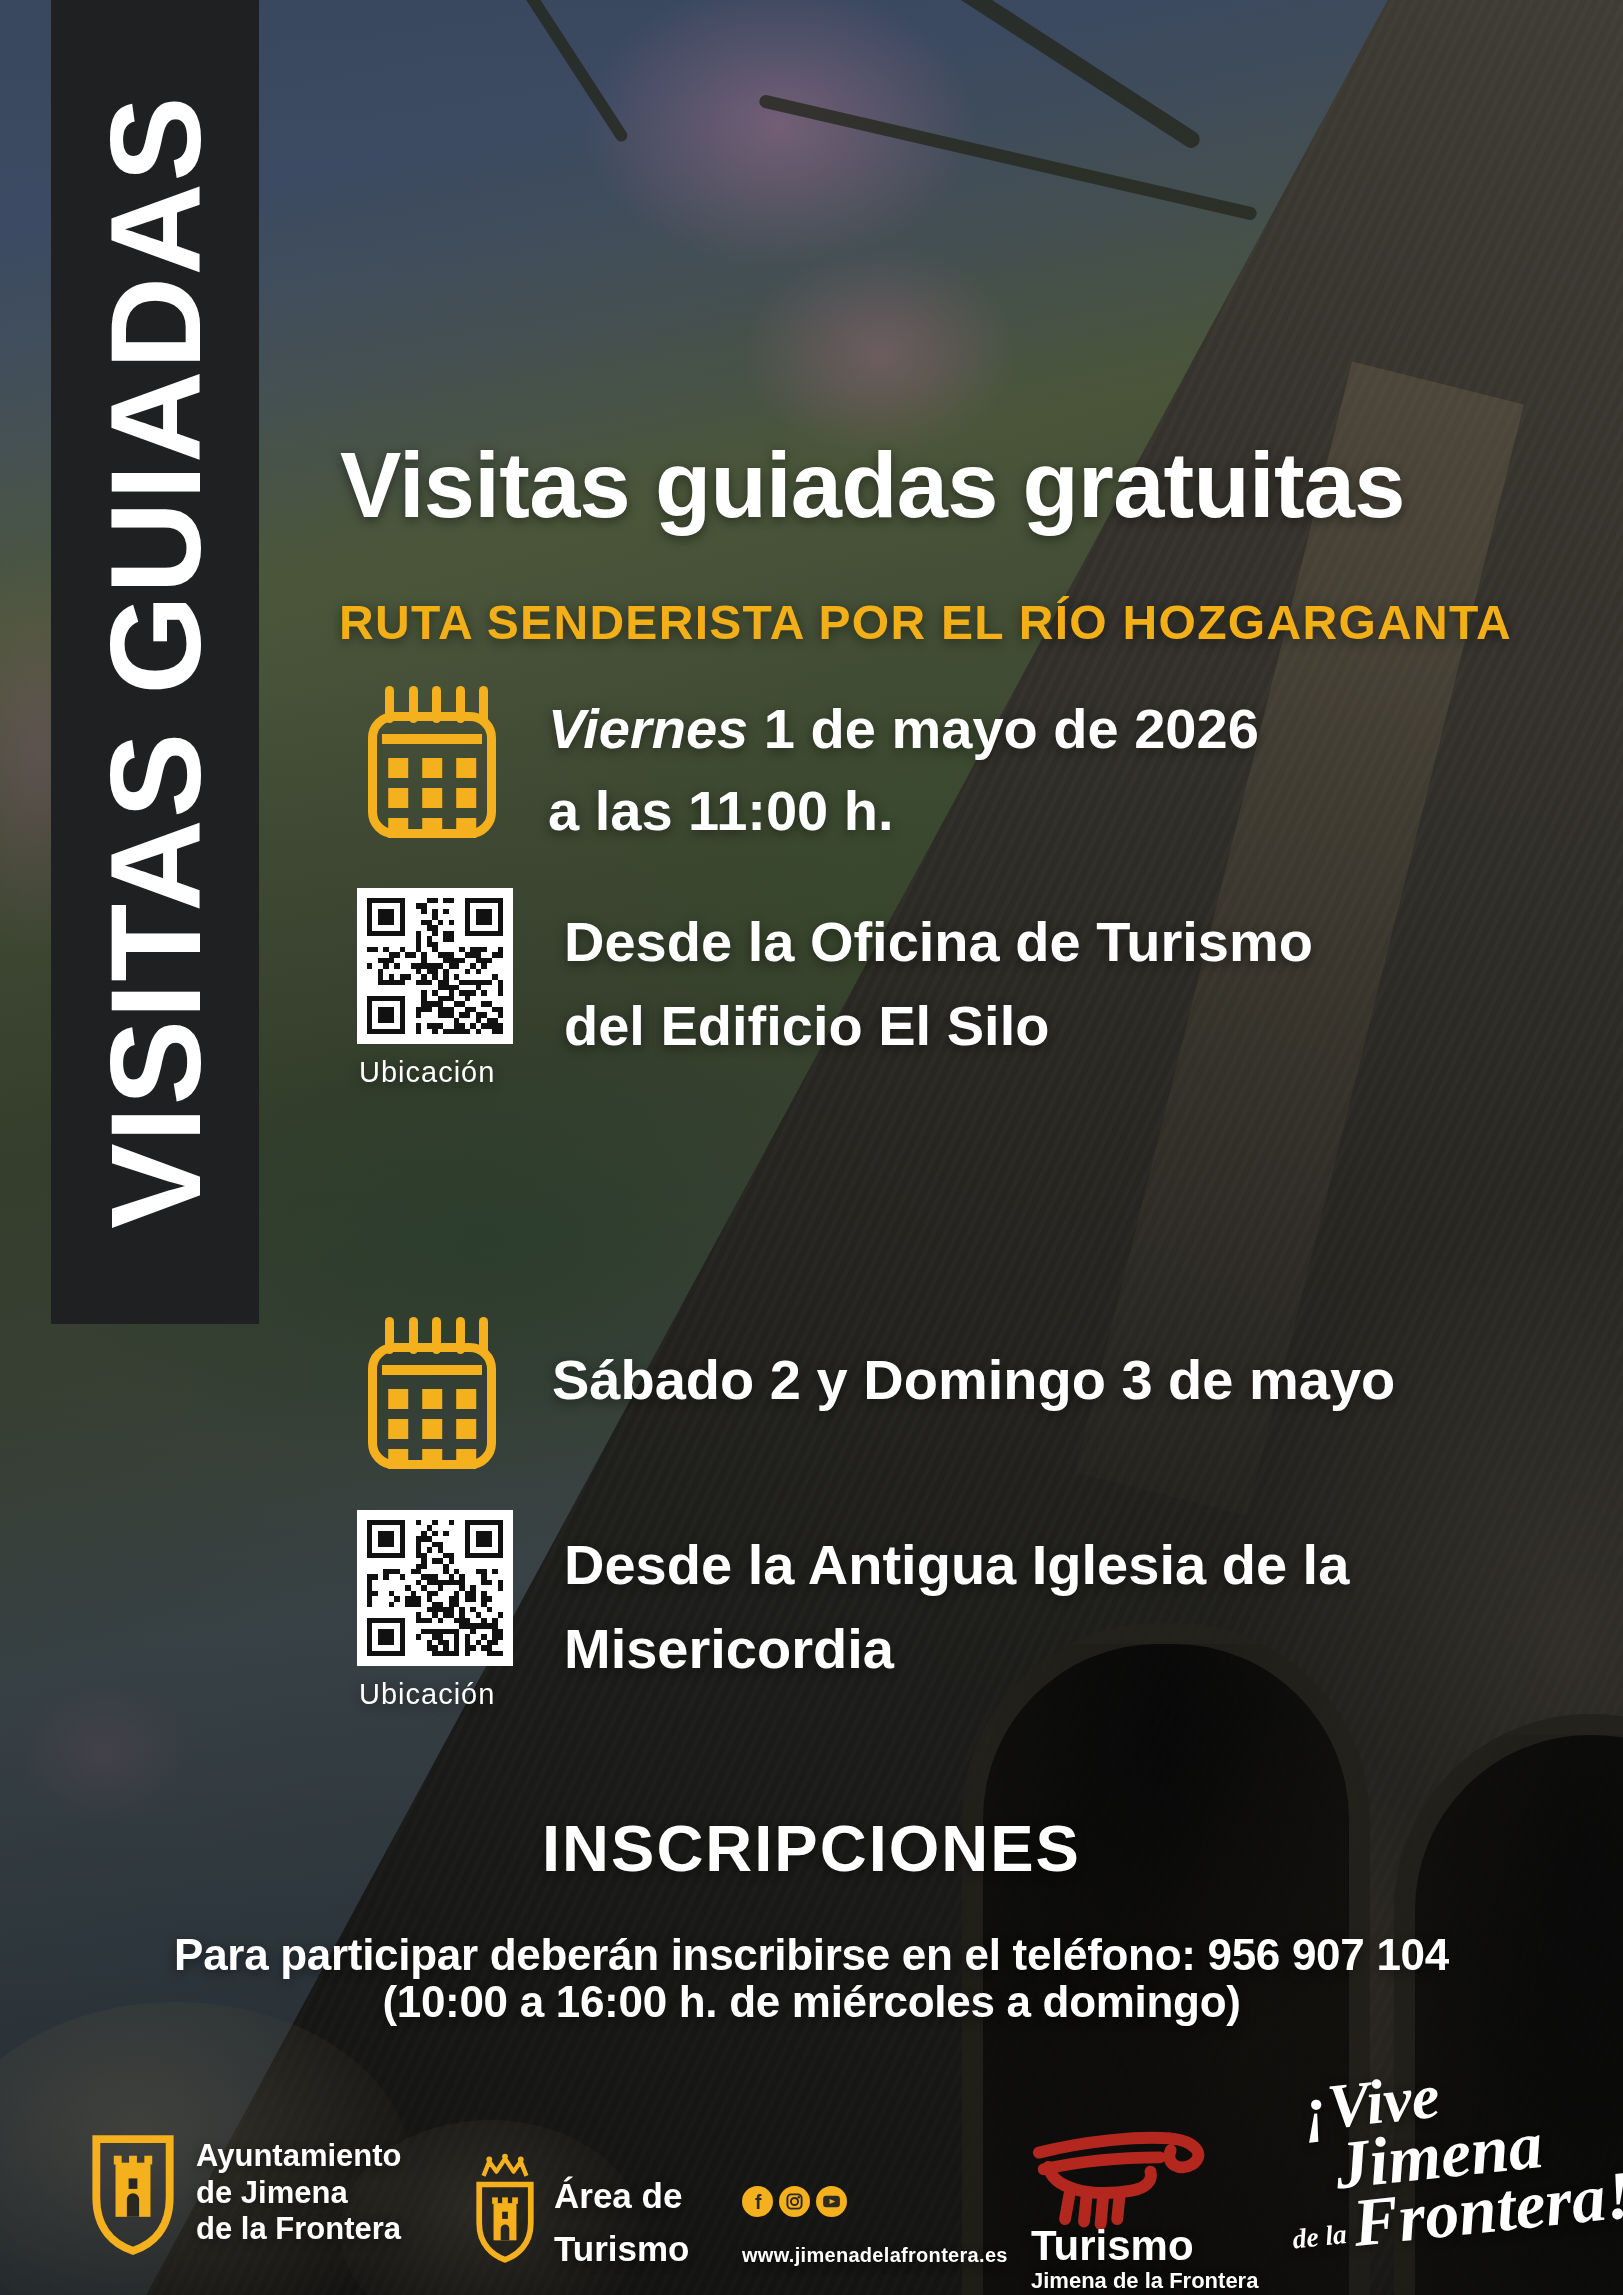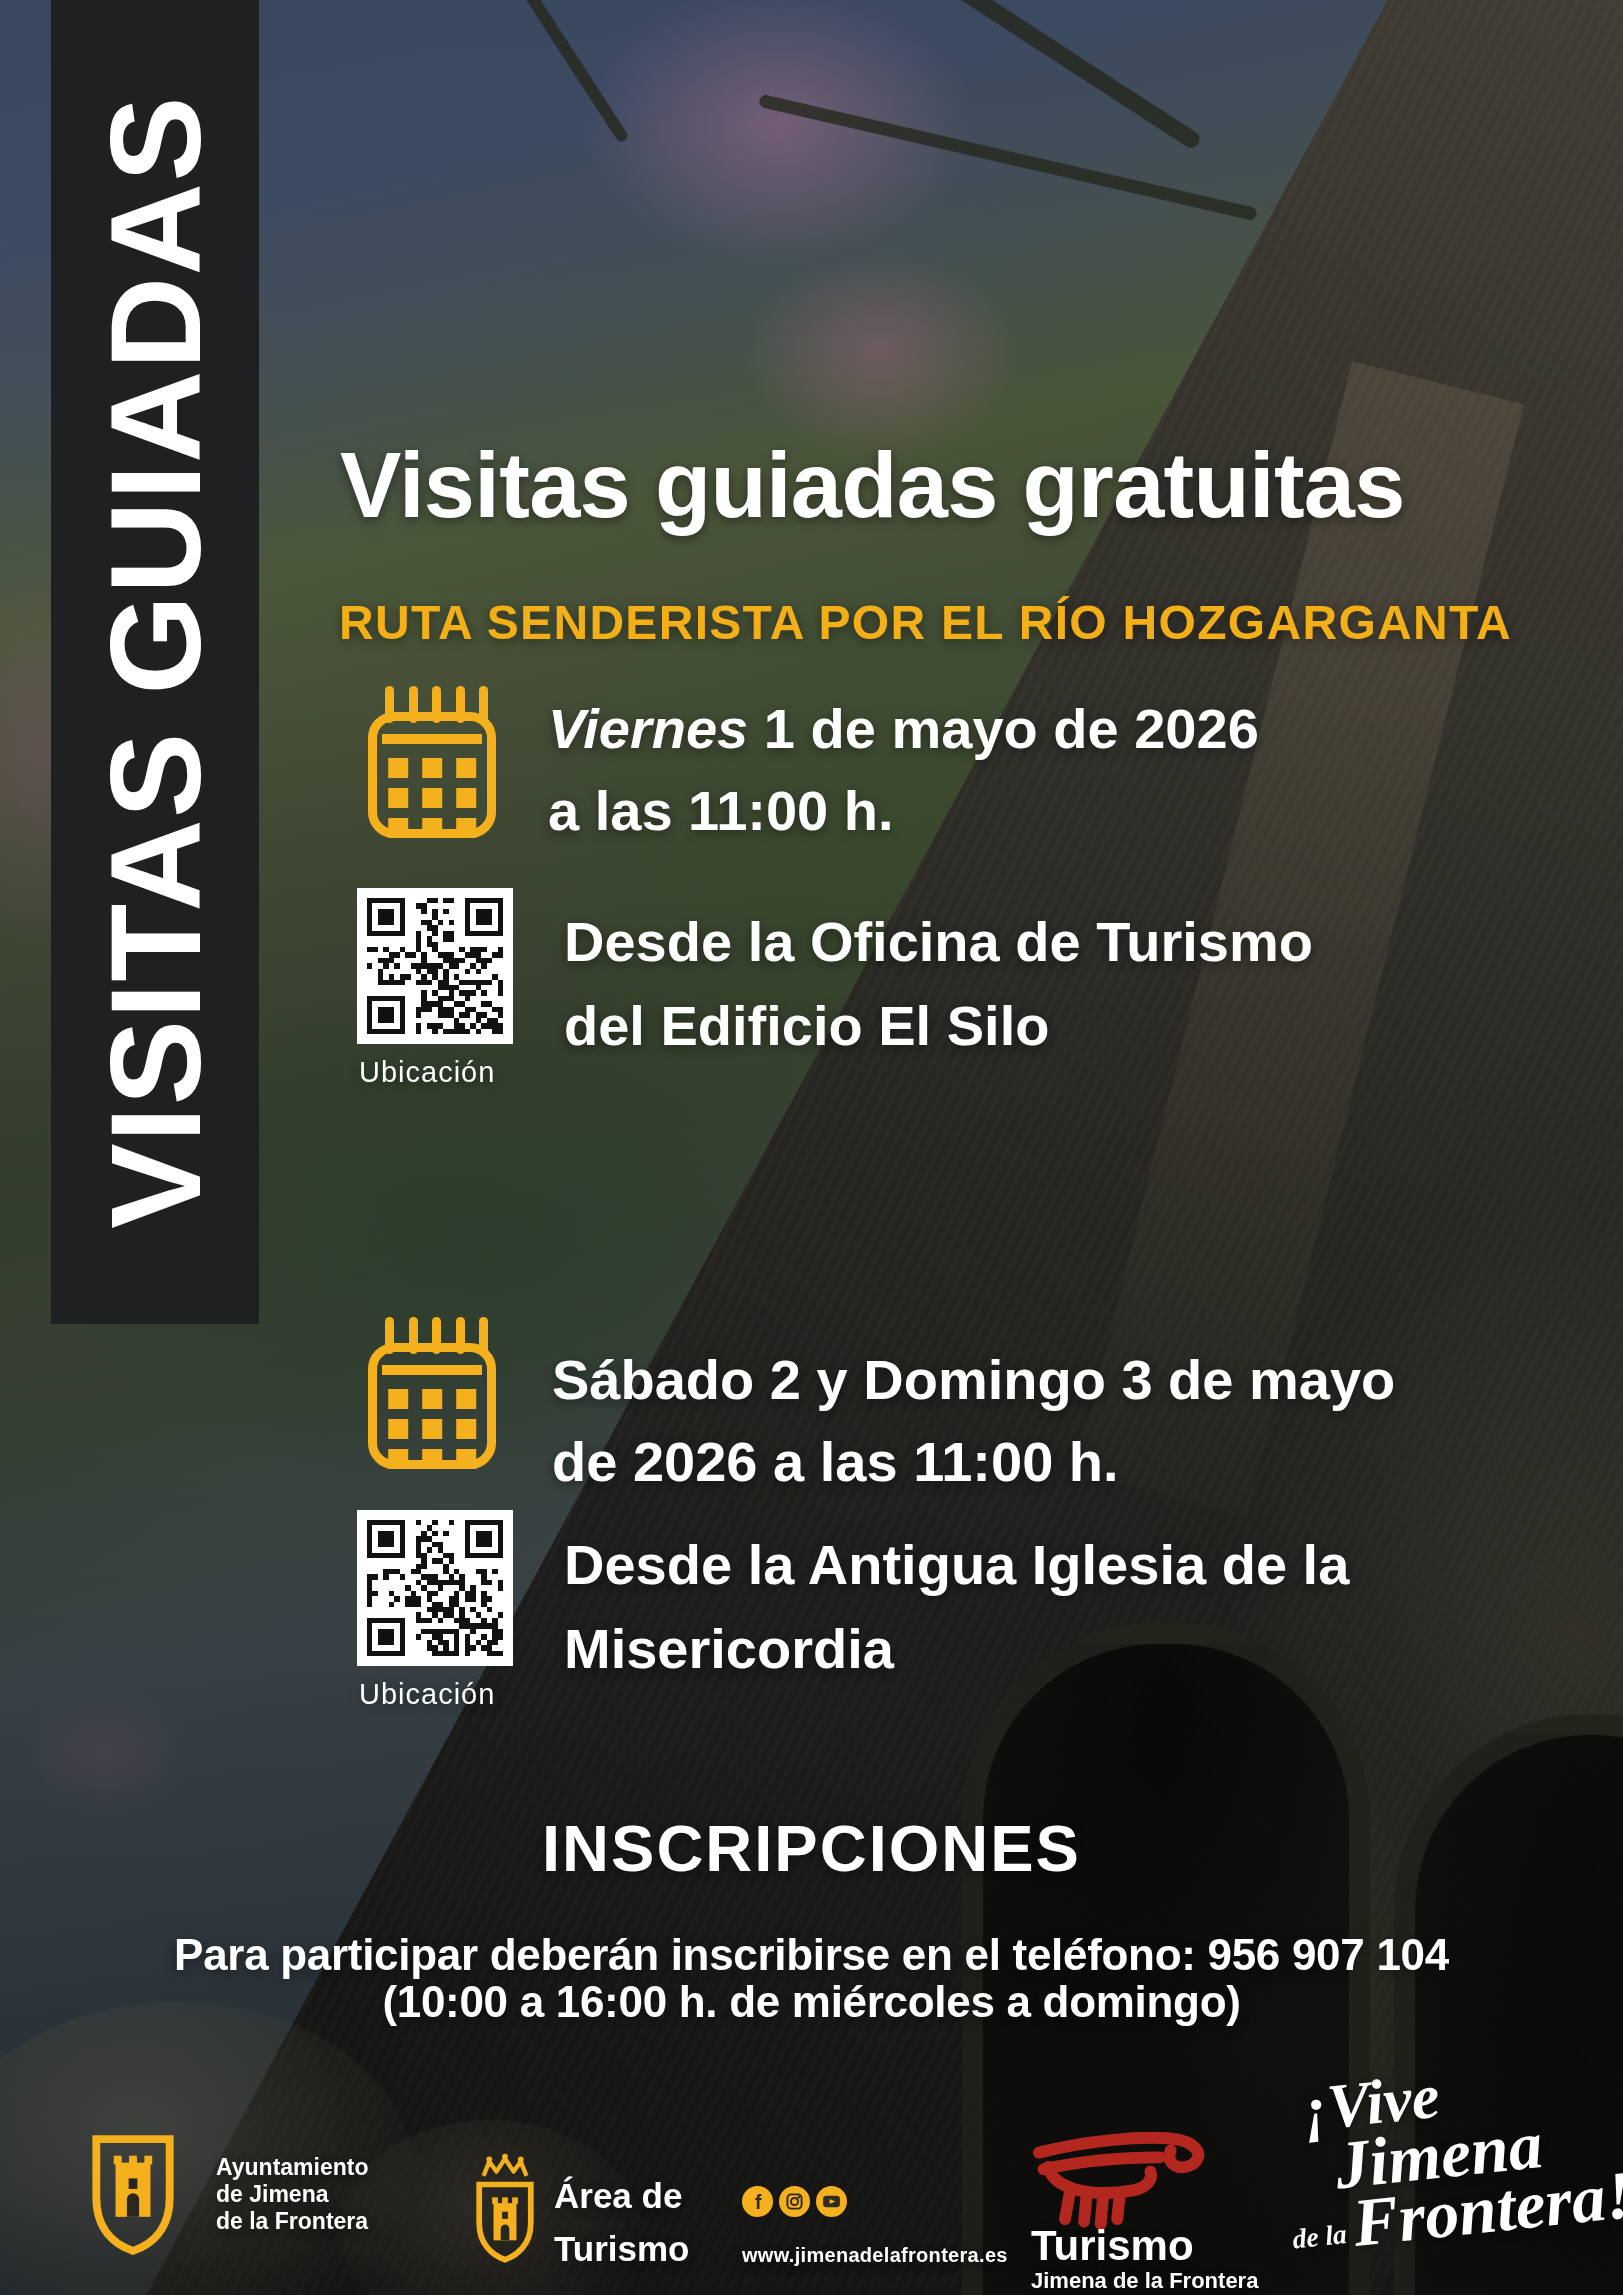--- a/index.html
+++ b/index.html
@@ -84,21 +84,21 @@
   
   .insc{left:0;right:0;text-align:center;color:#fff;}
   .insc-title{top:1811px;font-size:65px;font-weight:700;letter-spacing:2px;}
   .insc-line{font-size:44px;font-weight:700;letter-spacing:-0.3px;}
   .insc-l1{top:1899px;margin-top:31px;}
   .insc-l2{top:1977px;}
   .insc-l3{top:2056px;}
 
   
   .f-text{color:#fff;font-weight:700;}
-  .f-ayto-text{left:216px;top:2138px;font-size:23px;line-height:1.18;margin-top:16px;}
+  .f-ayto-text{left:196px;top:2138px;font-size:31px;line-height:1.18;}
   .f-area-text{left:554px;top:2170px;font-size:35px;line-height:1.5;}
   .f-social{left:742px;top:2186px;display:flex;gap:5.9px;}
   .f-web{left:742px;top:2244px;font-size:20px;font-weight:700;color:#fff;letter-spacing:0.3px;}
   .f-turismo-title{left:1031px;top:2222px;font-size:42px;font-weight:700;color:#fff;}
   .f-turismo-sub{left:1031px;top:2268px;font-size:22px;font-weight:700;color:#fff;}
   .vive{left:1273px;top:2066px;width:366px;transform:rotate(-6deg);color:#fff;
     font-family:"Liberation Serif", serif;font-style:italic;font-weight:700;
     text-shadow:0 2.6px 9.2px rgba(0,0,0,.5);}
   .vive .l1{font-size:63px;margin-left:36px;line-height:.9;}
   .vive .l2{font-size:68px;margin-left:62px;line-height:1.0;margin-top:-3.9px;}
@@ -374,21 +374,20 @@
           <span></span>
           <span></span>
           <span></span>
           <span></span>
           <span></span>
         </div>
     </div>
   </div>
   <div class="abs date s2 sh">
     <div>Sábado 2 y Domingo 3 de mayo</div>
-    <div>de 2026 a las 11:00 h.</div>
   </div>
 
   <div class="abs qr q2">
     <svg class="qr-svg" viewBox="0 0 25 25">
         <rect x="0" y="0" width="25" height="25" fill="#ffffff"></rect>
         <rect x="9" y="0" width="1" height="1" fill="#111111"></rect>
         <rect x="12" y="0" width="1" height="1" fill="#111111"></rect>
         <rect x="15" y="0" width="1" height="1" fill="#111111"></rect>
         <rect x="11" y="1" width="1" height="1" fill="#111111"></rect>
         <rect x="10" y="2" width="1" height="1" fill="#111111"></rect>

